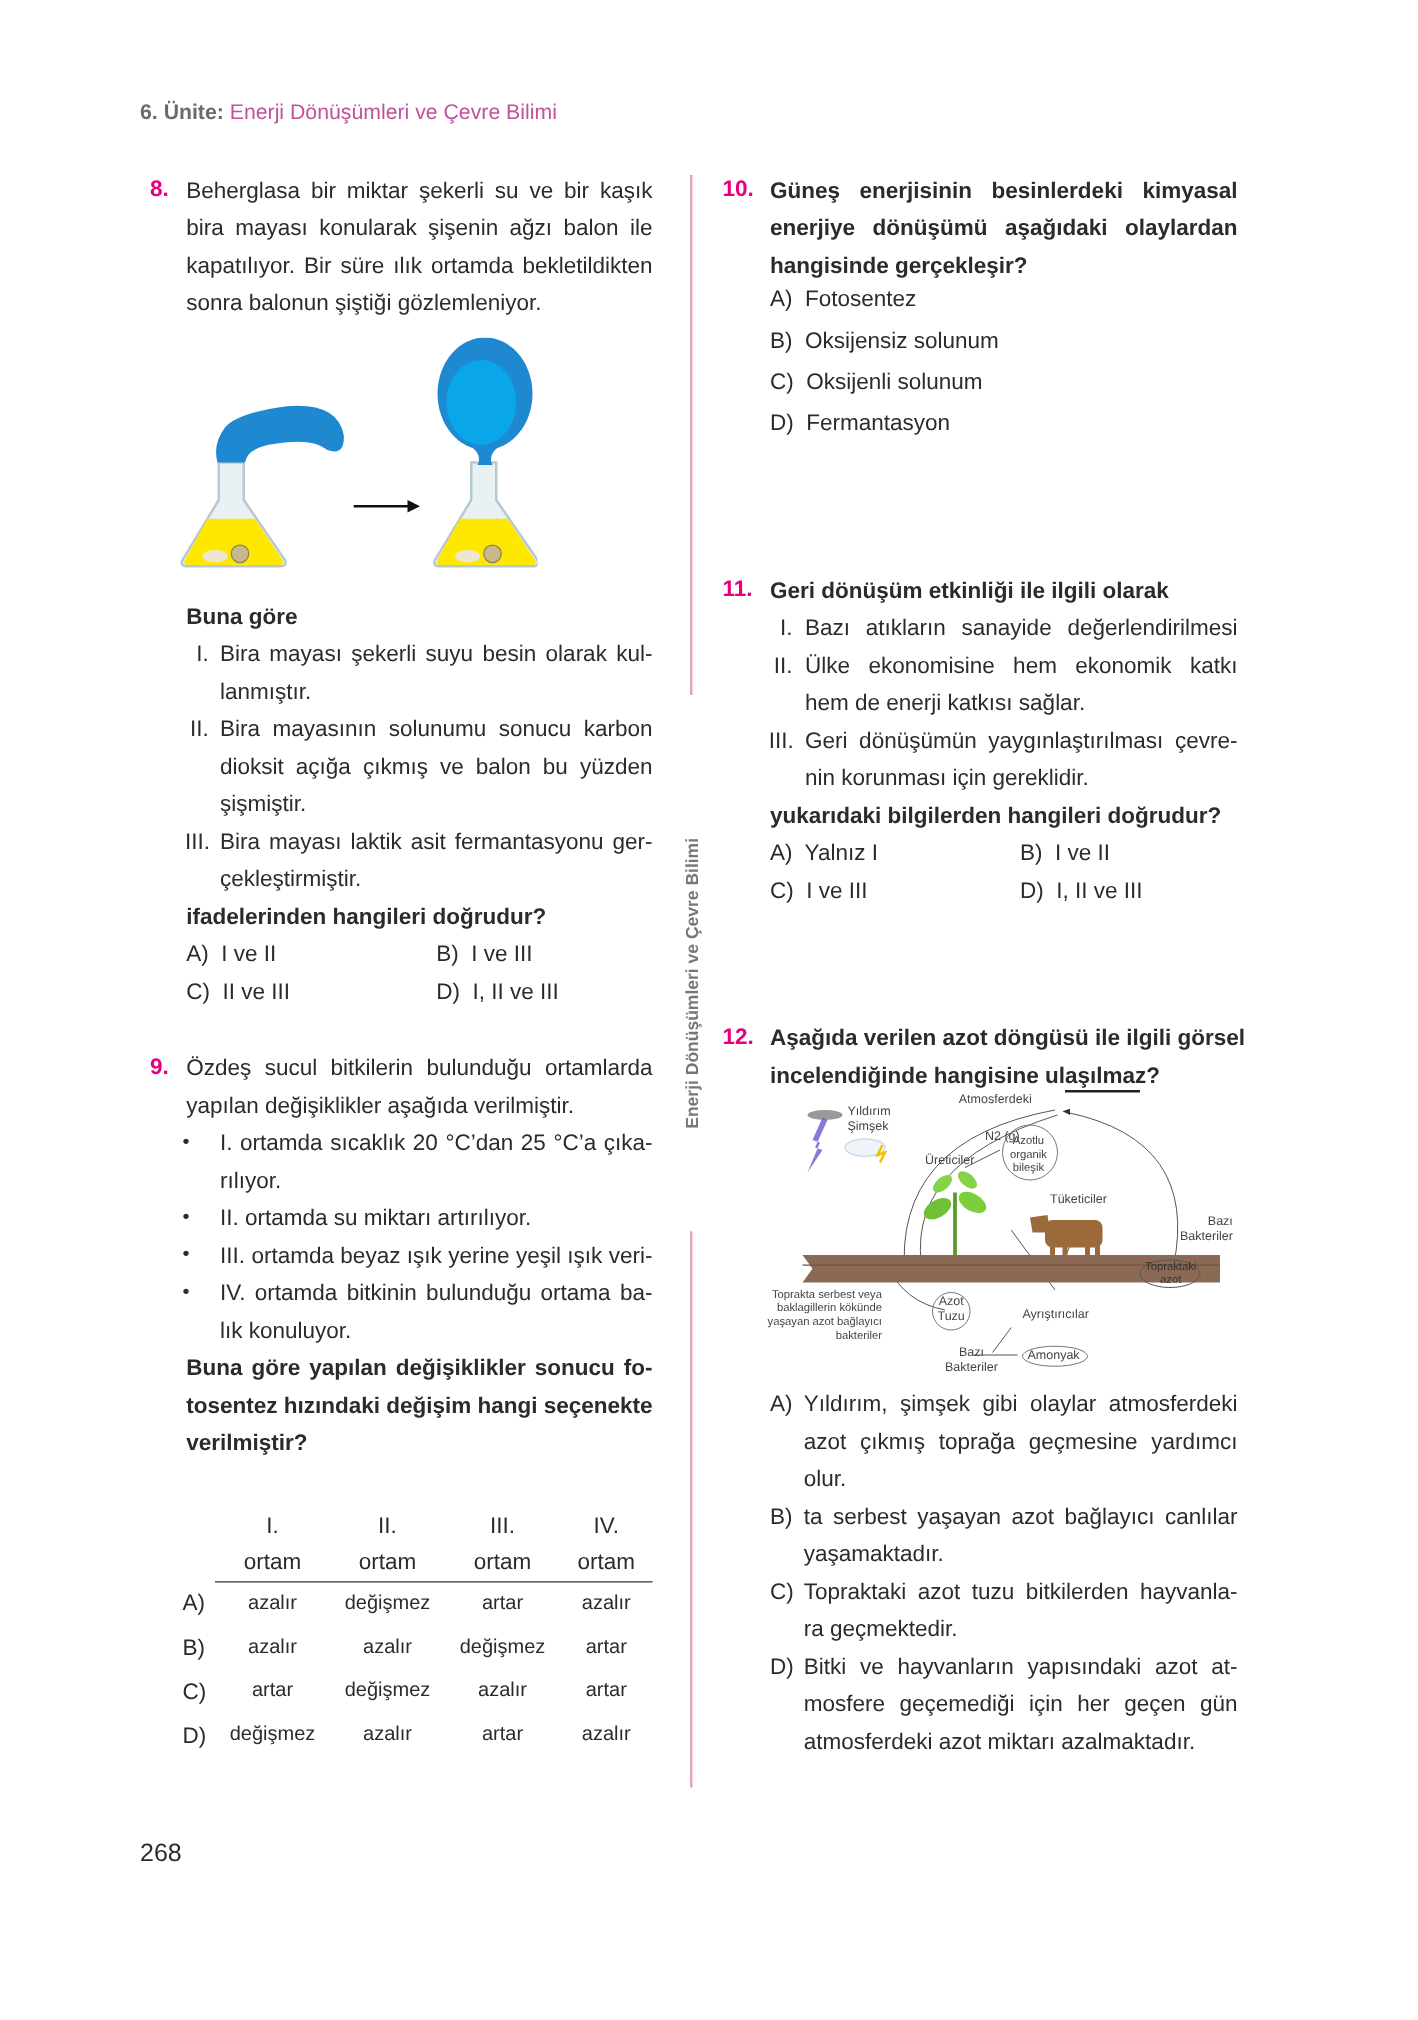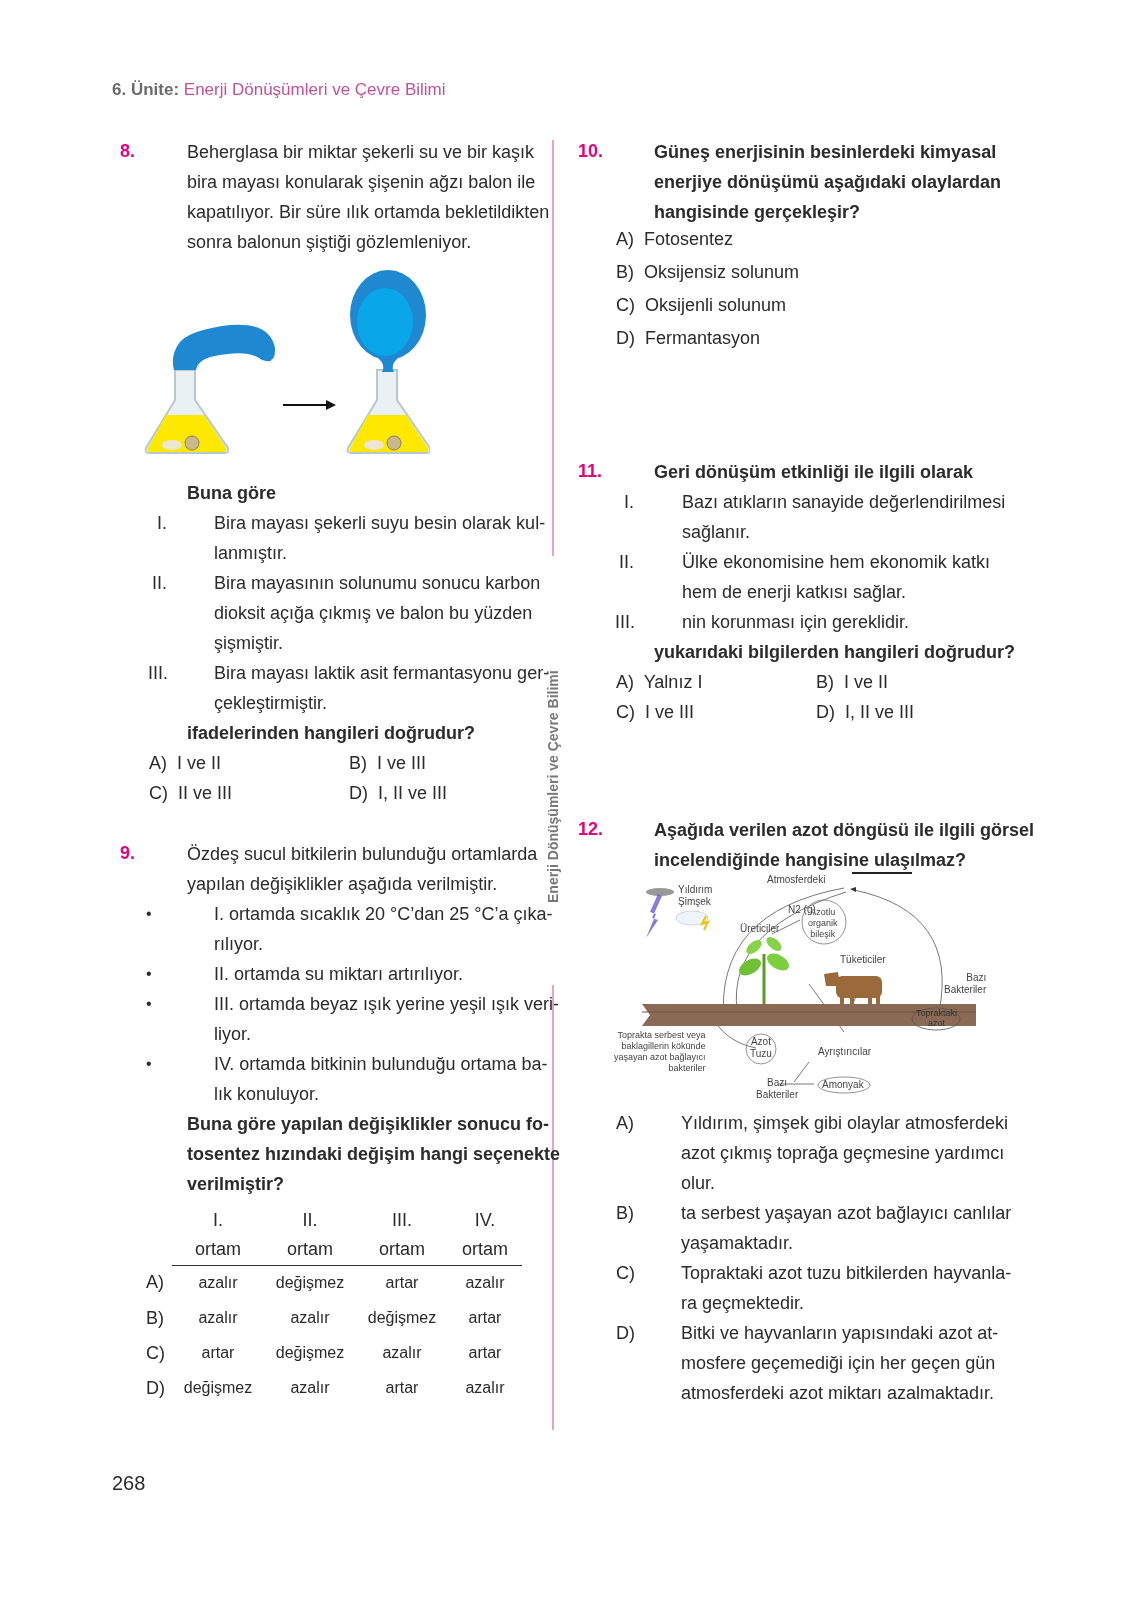--- a/index.html
+++ b/index.html
@@ -3,21 +3,21 @@
 <meta charset="utf-8">
 <style>
   html, body { margin:0; padding:0; background:#ffffff; }
   body { width:1134px; height:1616px; position:relative; overflow:hidden;
          font-family:"Liberation Sans", sans-serif; color:#2b2b2b; }
   .abs { position:absolute; }
   .hdr { left:112px; top:80px; font-size:17px; }
   .hdr .u { font-weight:bold; color:#6b6b6b; }
   .hdr .t { color:#c2509a; }
   .qnum { color:#e6007e; font-weight:bold; font-size:18px; }
-  .line { font-size:18px; line-height:30px; white-space:nowrap;margin-left:38px; }
+  .line { font-size:18px; line-height:30px; white-space:nowrap; }
   .just { text-align:justify; text-align-last:justify; }
   .bold { font-weight:bold; }
   .vdiv { width:2px; background:#e6a3c4; }
   .side-label { color:#777; font-weight:bold; font-size:14px; transform:rotate(-90deg); transform-origin:left top; white-space:nowrap; }
   .opt { font-size:18px; line-height:30px; }
   table.t9 { border-collapse:collapse; font-size:16px; }
   table.t9 td { text-align:center; height:35px; padding:0; }
   table.t9 th { font-weight:normal; font-size:18px; padding:0; }
   .uline { border-bottom:1.5px solid #333; }
   .pagenum { left:112px; top:1472px; font-size:20px; }
@@ -106,21 +106,20 @@
       <div class="line just">I. ortamda sıcaklık 20 °C’dan  25 °C’a  çıka-</div>
       <div class="line">rılıyor.</div>
     </div>
     <div style="position:relative;padding-left:27px;">
       <span class="abs" style="left:-3px;top:0;line-height:30px;">•</span>
       <div class="line">II. ortamda su miktarı artırılıyor.</div>
     </div>
     <div style="position:relative;padding-left:27px;">
       <span class="abs" style="left:-3px;top:0;line-height:30px;">•</span>
       <div class="line just">III. ortamda beyaz ışık yerine yeşil ışık veri-</div>
-      <div class="line">liyor.</div>
     </div>
     <div style="position:relative;padding-left:27px;">
       <span class="abs" style="left:-3px;top:0;line-height:30px;">•</span>
       <div class="line just">IV. ortamda bitkinin bulunduğu ortama ba-</div>
       <div class="line">lık konuluyor.</div>
     </div>
     <div class="line bold just">Buna göre yapılan değişiklikler sonucu fo-</div>
     <div class="line bold just">tosentez hızındaki değişim hangi seçenekte</div>
     <div class="line bold">verilmiştir?</div>
   </div>
@@ -186,29 +185,29 @@
   </div>
 </div>
 
 <div class="abs" style="left:578px;top:457px;width:412px;">
   <span class="abs qnum" style="left:0;top:4px;">11.</span>
   <div style="margin-left:38px;">
     <div class="line bold">Geri dönüşüm etkinliği ile ilgili olarak</div>
     <div style="position:relative;padding-left:28px;">
       <span class="abs" style="left:8px;top:0;font-size:18px;line-height:30px;">I.</span>
       <div class="line just">Bazı atıkların sanayide değerlendirilmesi</div>
-      <div class="line">sağlanır.</div>
     </div>
     <div style="position:relative;padding-left:28px;">
       <span class="abs" style="left:3px;top:0;font-size:18px;line-height:30px;">II.</span>
       <div class="line just">Ülke ekonomisine hem ekonomik katkı</div>
       <div class="line">hem de enerji katkısı sağlar.</div>
     </div>
     <div style="position:relative;padding-left:28px;">
       <span class="abs" style="left:-1px;top:0;font-size:18px;line-height:30px;">III.</span>
+      <div class="line just">Geri dönüşümün yaygınlaştırılması çevre-</div>
       <div class="line">nin korunması için gereklidir.</div>
     </div>
     <div class="line bold">yukarıdaki bilgilerden hangileri doğrudur?</div>
     <div style="display:flex;flex-wrap:wrap;">
       <div class="opt" style="width:200px;"><span>A)</span>&nbsp; <span>Yalnız I</span></div>
       <div class="opt" style="width:170px;"><span>B)</span>&nbsp; <span>I ve II</span></div>
       <div class="opt" style="width:200px;"><span>C)</span>&nbsp; <span>I ve III</span></div>
       <div class="opt" style="width:170px;"><span>D)</span>&nbsp; <span>I, II ve III</span></div>
     </div>
   </div>

